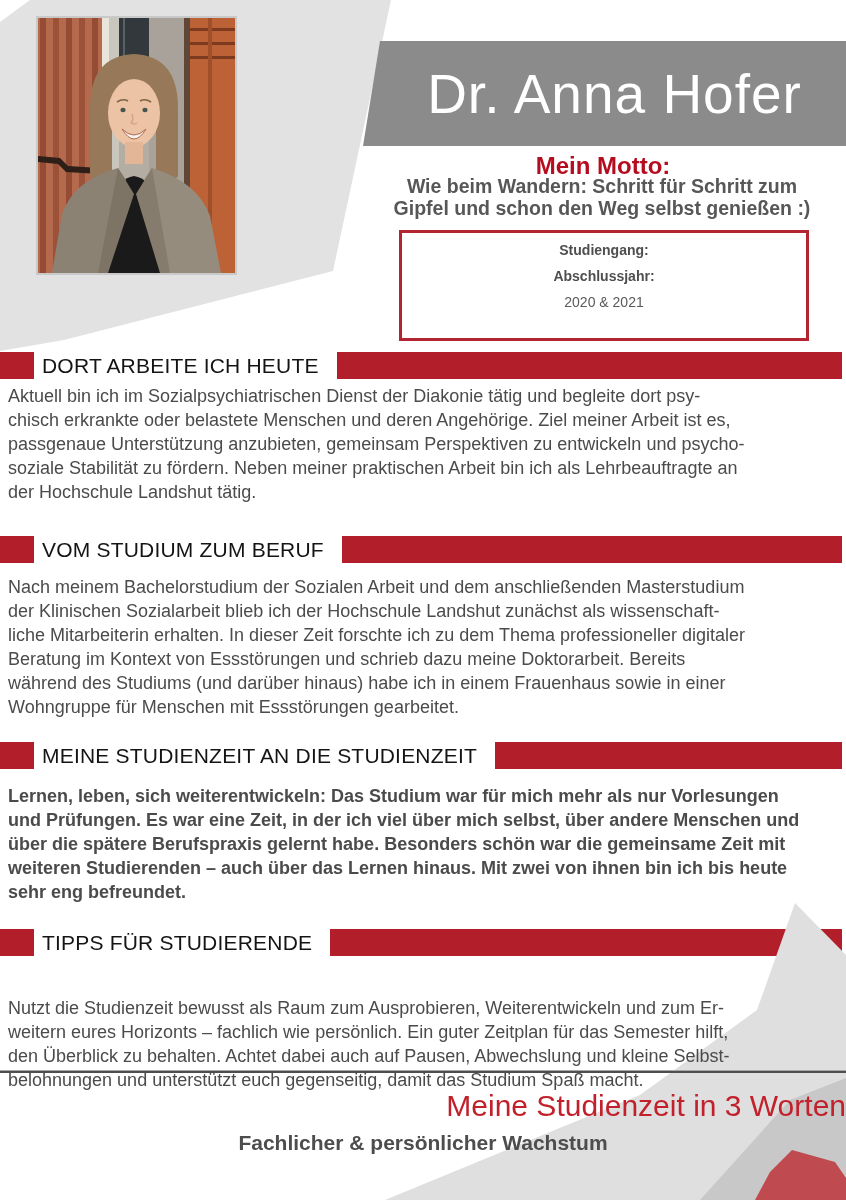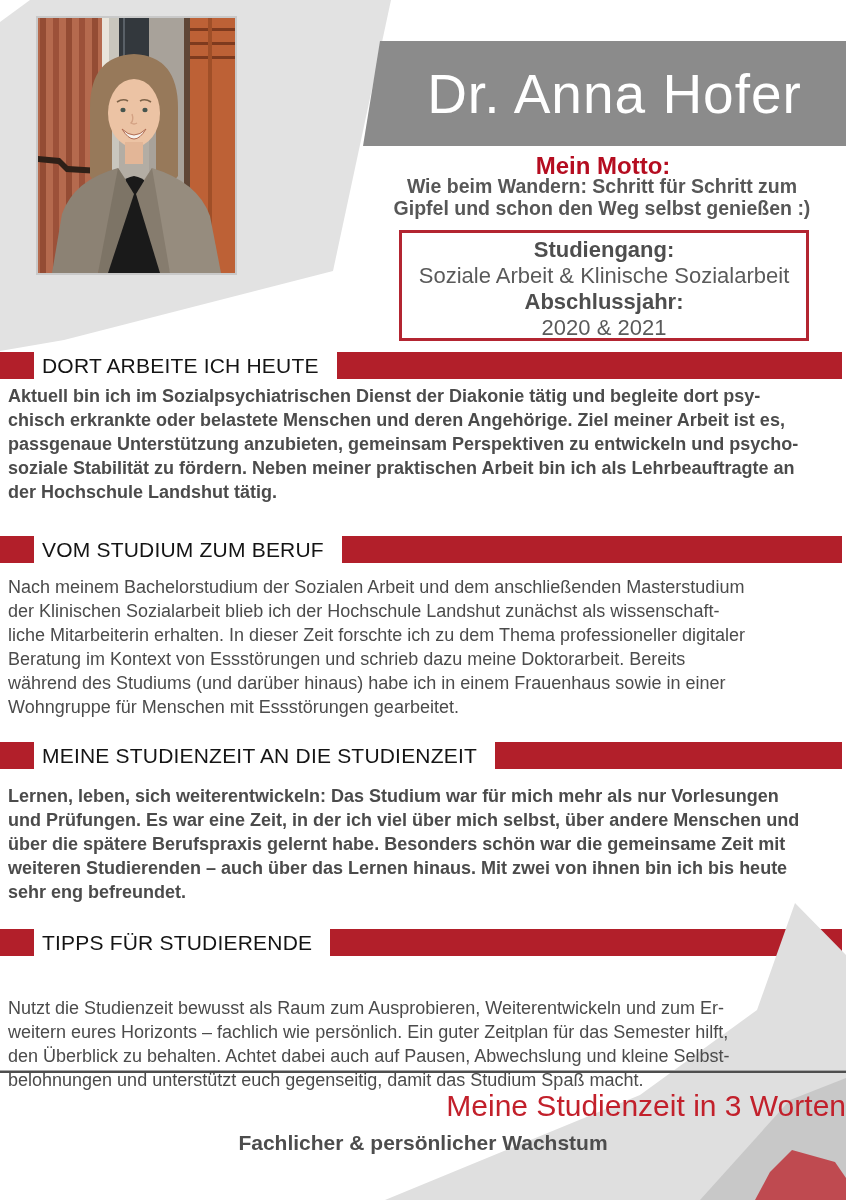--- a/index.html
+++ b/index.html
@@ -23,34 +23,34 @@
   .banner h1{margin:0;padding:0 0 0 26px;font-size:55px;font-weight:400;color:#ffffff;letter-spacing:1px;white-space:nowrap;}
 
   
   .motto-label{left:360px;top:152px;width:486px;text-align:center;font-size:24px;font-weight:bold;color:#b50d20;z-index:1;}
   .motto-text{left:352px;top:175px;width:500px;text-align:center;font-size:19.5px;line-height:22px;
               font-weight:bold;color:#575757;white-space:pre-line;z-index:1;}
 
   
   .infobox{left:399px;top:230px;width:410px;height:111px;box-sizing:border-box;border:3px solid #b32531;
            background:#fff;text-align:center;padding-top:4px;z-index:1;}
-  .infobox .row{font-size:22px;line-height:26px;color:#5a5a5a;}
+  .infobox .row{font-size:14px;line-height:26px;color:#5a5a5a;}
   .infobox .row.b{font-weight:bold;color:#4e4e4e;}
 
   
   .sec-header{left:0;right:4px;height:27px;display:flex;z-index:1;}
   .sec-block{width:34px;background:#b21f2a;}
   .sec-label{background:#ffffff;padding:0 18px 0 8px;font-size:21px;line-height:27px;color:#141414;
              letter-spacing:.2px;white-space:nowrap;}
   .sec-bar{flex:1;background:#b21f2a;}
   #sec1{top:352px;} #sec2{top:536px;} #sec3{top:742px;} #sec4{top:929px;}
 
   
   .para{left:8px;width:832px;font-size:18px;line-height:24px;color:#4b4b4b;white-space:pre-line;z-index:3;}
-  #para1{top:384px;font-weight:bold;} #para2{top:575px;} #para3{top:784px;font-weight:bold;} #para4{top:964px;margin-top:32px;}
+  #para1{top:384px;} #para2{top:575px;} #para3{top:784px;font-weight:bold;} #para4{top:964px;margin-top:32px;}
 
   
   .divider{left:0;width:846px;top:1070px;height:3px;z-index:3;
            background:linear-gradient(#a7a7a7 0 1px,#4e4e4e 1px 3px);}
 
   
   .footer-title{left:0;width:846px;top:1089px;text-align:right;font-size:30px;color:#c2202b;z-index:3;}
   .footer-words{left:0;width:846px;top:1131px;text-align:center;font-size:21px;font-weight:bold;color:#4d4d4d;z-index:3;}
 </style>
 </head>
@@ -107,21 +107,20 @@
 <div class="abs banner">
   <h1>Dr. Anna Hofer</h1>
 </div>
 
 <div class="abs motto-label">Mein Motto:</div>
 <div class="abs motto-text">Wie beim Wandern: Schritt für Schritt zum
 Gipfel und schon den Weg selbst genießen :)</div>
 
 <div class="abs infobox">
   <div class="row b">Studiengang:</div>
-  <div class="row">Soziale Arbeit &amp; Klinische Sozialarbeit</div>
   <div class="row b">Abschlussjahr:</div>
   <div class="row">2020 &amp; 2021</div>
 </div>
 
 <div class="abs sec-header" id="sec1">
   <div class="sec-block"></div>
   <div class="sec-label">DORT ARBEITE ICH HEUTE</div>
   <div class="sec-bar"></div>
 </div>
 <div class="abs para" id="para1">Aktuell bin ich im Sozialpsychiatrischen Dienst der Diakonie tätig und begleite dort psy-

